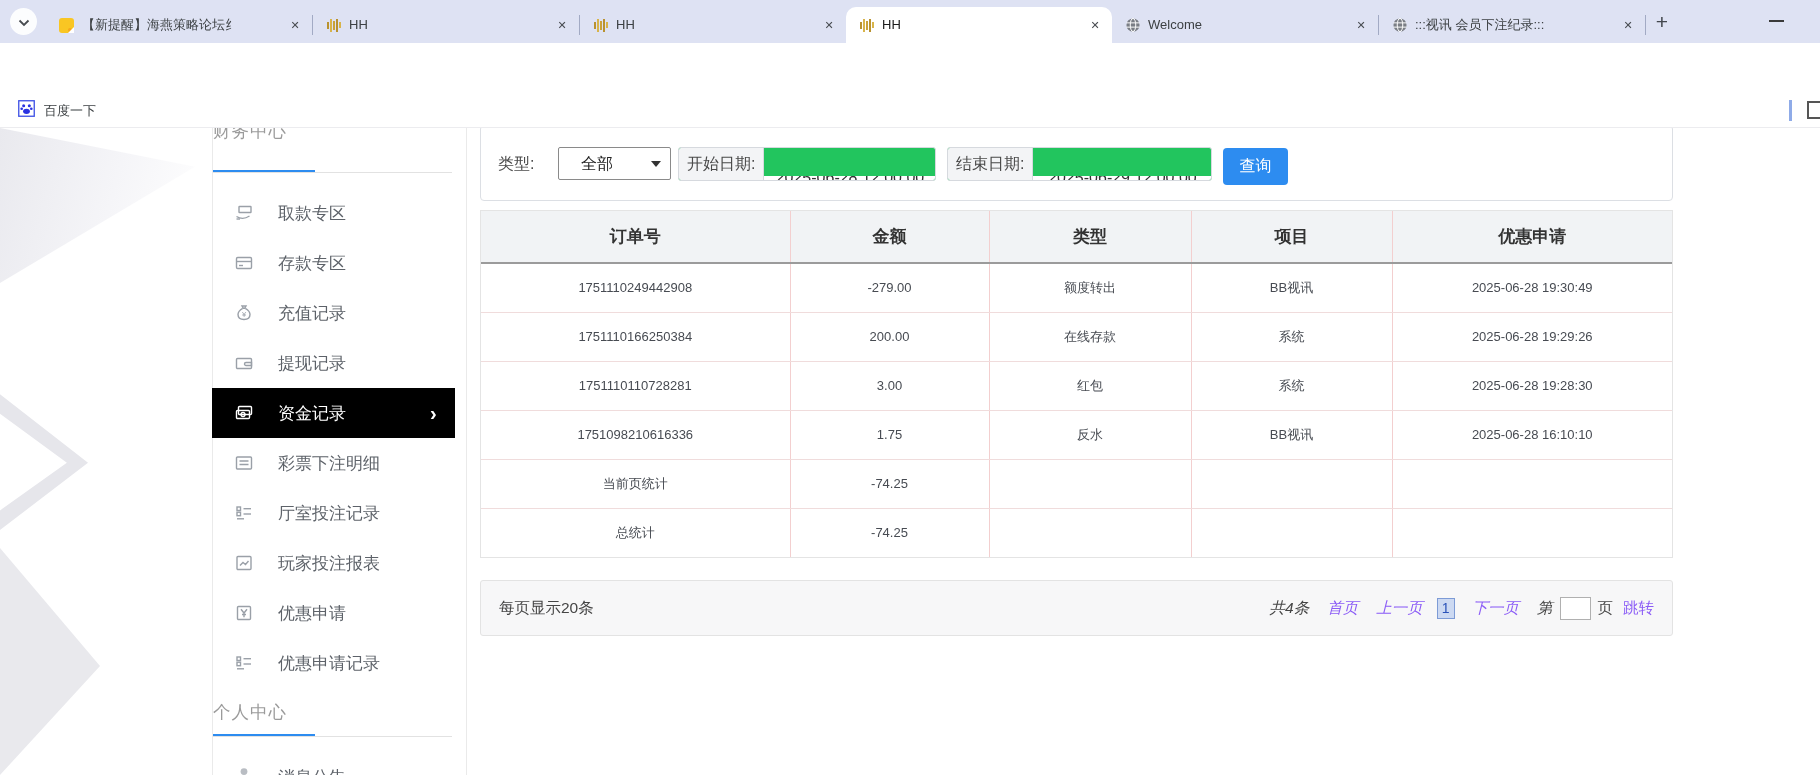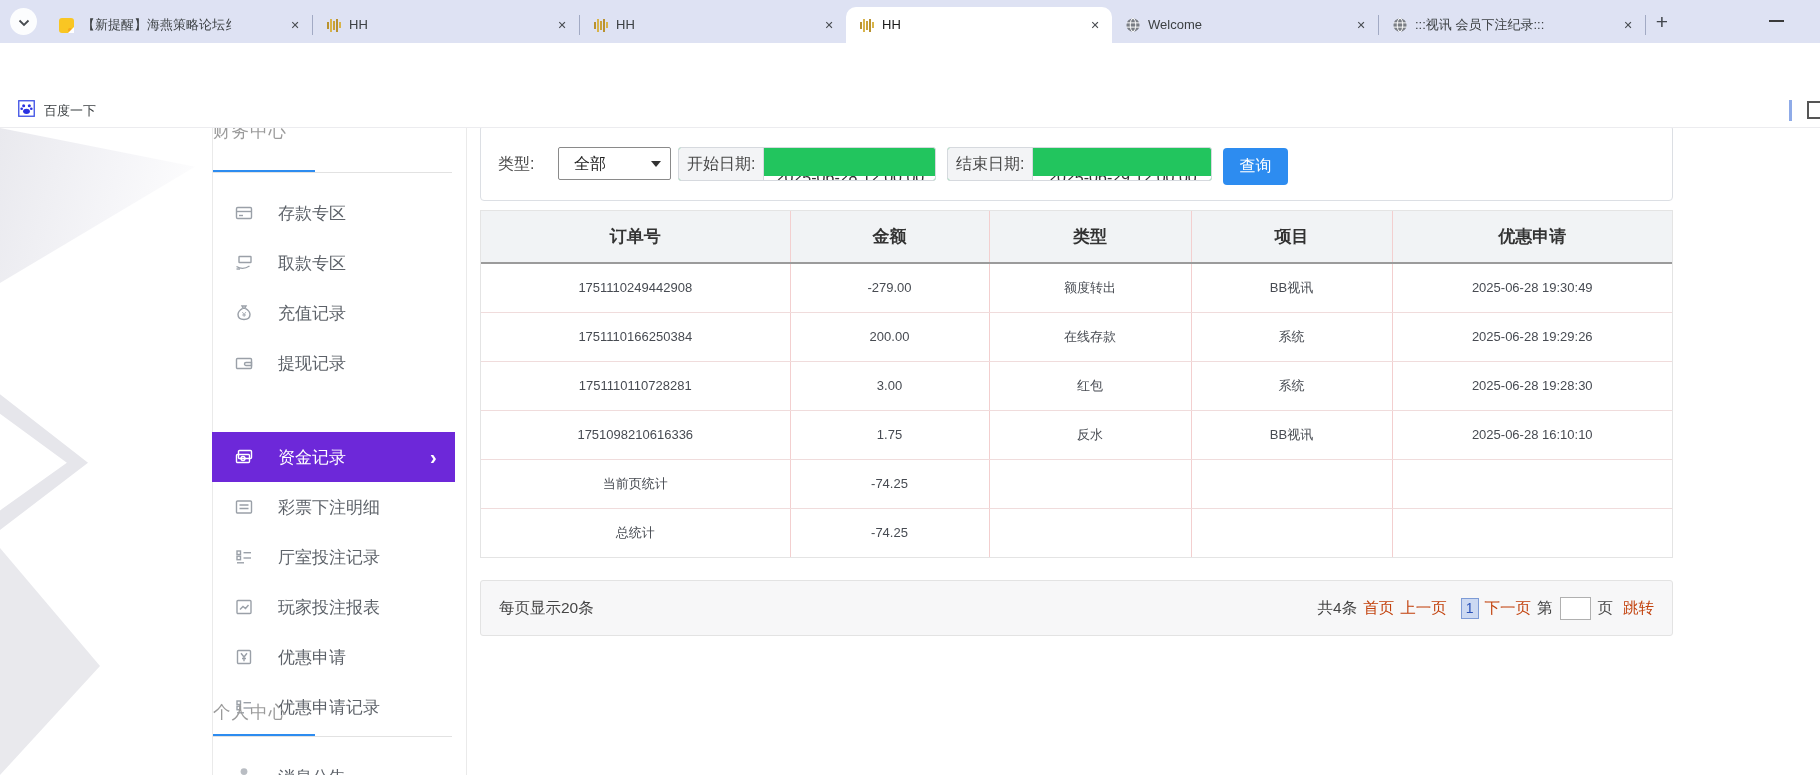--- a/index.html
+++ b/index.html
@@ -67,35 +67,35 @@
   .vline { position:absolute; top:0; width:1px; height:647px; background:#eaeaea; }
 
   
   .side-header { position:absolute; left:213px; font-size:17.5px; color:#9b9b9b; letter-spacing:1px; }
   .ul-blue { position:absolute; left:213px; width:102px; height:3px; background:#2d8cf0; }
   .ul-gray { position:absolute; left:213px; width:239px; height:1px; background:#e2e2e2; }
   .side-menu { position:absolute; left:212px; top:60px; width:243px; }
   .side-item { height:50px; position:relative; color:#5d6269; cursor:pointer; }
   .side-item .ico { position:absolute; left:22px; top:50%; transform:translateY(-50%); width:20px; height:20px; color:#9aa0a8; }
   .side-item .lbl { position:absolute; left:66px; top:50%; transform:translateY(-50%); font-size:17px; white-space:nowrap; }
-  .side-item.active { background:#6d28d9; color:#fff;margin-top:44px; }
+  .side-item.active { background:#000000; color:#fff; }
   .side-item.active .ico { color:#fff; }
   .side-item.active .arrow { position:absolute; left:218px; top:50%; transform:translateY(-50%);
                              color:#fff; font-size:20px; font-weight:bold; }
   .side-bottom { position:absolute; left:212px; top:622px; width:243px; height:50px; color:#5d6269; }
   .side-bottom .ico { position:absolute; left:22px; top:15px; width:20px; height:20px; color:#b9bdc3; }
   .side-bottom .lbl { position:absolute; left:66px; top:16px; font-size:17px; }
 
   
   .filter-box { position:absolute; left:480px; top:-3px; width:1193px; height:76px; background:#fff;
                 border:1px solid #dcdfe4; border-radius:4px; }
   .f-label { position:absolute; top:21px; height:33px; line-height:33px; font-size:16px; color:#4a4a4a; }
   .f-select { position:absolute; left:77px; top:21px; width:113px; height:33px; border:1px solid #8a8a8a;
               border-radius:2px; background:#fff; font-size:16px; color:#222; line-height:31px;
-              padding-left:15px; cursor:pointer; }
+              padding-left:22px; cursor:pointer; }
   .f-select .car { position:absolute; right:9px; top:13px; width:0; height:0;
                    border-left:5px solid transparent; border-right:5px solid transparent; border-top:6px solid #333; }
   .f-group { position:absolute; top:21px; height:34px; display:flex; border:1px solid #d6d9de; border-radius:3px;
              overflow:hidden; background:#22c55e; }
   .f-addon { background:#f3f4f6; border-right:1px solid #d6d9de; font-size:16px; color:#4a4a4a;
              display:flex; align-items:center; justify-content:center; padding:0 8px; }
   .f-input { border:0; outline:none; font-size:16px; color:#333; text-align:center;
              font-family:"Liberation Sans",sans-serif;margin-top:28px; }
   .f-btn { position:absolute; left:742px; top:22px; width:65px; height:37px; background:#2d8cf0; color:#fff;
            border:0; border-radius:4px; font-size:16px; cursor:pointer; font-family:"Liberation Sans",sans-serif; }
@@ -109,22 +109,22 @@
   td { height:49px; text-align:center; font-size:13px; color:#474b52;
        border-bottom:1px solid #f0dcdc; border-left:1px solid #f3cfcf; }
   td:first-child { border-left:0; }
   tr:last-child td { border-bottom:0; }
 
   
   .pager { position:absolute; left:480px; top:452px; width:1193px; height:56px; background:#f7f7f8;
            border:1px solid #e3e3e3; border-radius:3px; display:flex; align-items:center;
            padding:0 18px; font-size:15.5px; color:#454545; }
   .pg-left { margin-right:auto; }
-  .pg-item { margin-left:6px; white-space:nowrap; }
-  .pg-link { color:#c2410c; cursor:pointer; }
+  .pg-item { margin-left:18px; white-space:nowrap;font-style:italic; }
+  .pg-link { color:#8b5cf6; cursor:pointer; }
   .pg-cur { margin-left:14px; padding:0 4px; height:21px; line-height:19px; font-size:14px;
             border:1px solid #7d9bd6; background:#ccd9f2; color:#2a52b8; cursor:pointer; }
   .pg-input { margin-left:7px; width:31px; height:23px; border:1px solid #b0b0b0; background:#fff;
               font-size:14px; text-align:center; outline:none; }
   .pg-txt { margin-left:10px; }
 </style>
 </head>
 <body>
 
 <div class="tabstrip">
@@ -265,33 +265,33 @@
   <div class="vline" style="left:212px"></div>
   <div class="vline" style="left:466px"></div>
 
   <div class="side-header" style="top:-9px">财务中心</div>
   <div class="ul-blue" style="top:42px"></div>
   <div class="ul-gray" style="top:44px"></div>
 
   <div class="side-menu">
       <div class="side-item">
         <span class="ico"><svg width="20" height="20" viewBox="0 0 20 20">
+            <rect x="5" y="3.5" width="12" height="6" rx="0.5" fill="none" stroke="currentColor" stroke-width="1.4"></rect>
+            <path d="M2.5 13.5c4 2.5 8.5 2.5 13-0.5" fill="none" stroke="currentColor" stroke-width="1.4"></path>
+            <path d="M2.5 16h3.5" fill="none" stroke="currentColor" stroke-width="1.4"></path>
+          </svg></span>
+        <span class="lbl">取款专区</span>
+      </div>
+      <div class="side-item">
+        <span class="ico"><svg width="20" height="20" viewBox="0 0 20 20">
             <rect x="2.5" y="4.5" width="15" height="11" rx="1.2" fill="none" stroke="currentColor" stroke-width="1.4"></rect>
             <path d="M2.5 8.5h15" fill="none" stroke="currentColor" stroke-width="1.4"></path>
             <path d="M5 12.5h4" fill="none" stroke="currentColor" stroke-width="1.4"></path>
           </svg></span>
         <span class="lbl">存款专区</span>
-      </div>
-      <div class="side-item">
-        <span class="ico"><svg width="20" height="20" viewBox="0 0 20 20">
-            <rect x="5" y="3.5" width="12" height="6" rx="0.5" fill="none" stroke="currentColor" stroke-width="1.4"></rect>
-            <path d="M2.5 13.5c4 2.5 8.5 2.5 13-0.5" fill="none" stroke="currentColor" stroke-width="1.4"></path>
-            <path d="M2.5 16h3.5" fill="none" stroke="currentColor" stroke-width="1.4"></path>
-          </svg></span>
-        <span class="lbl">取款专区</span>
       </div>
       <div class="side-item">
         <span class="ico"><svg width="20" height="20" viewBox="0 0 20 20">
             <path d="M8 3h4l-1.3 2.3h-1.4z" fill="none" stroke="currentColor" stroke-width="1.4"></path>
             <path d="M8.7 5.3C5.8 6.9 4 9 4 11.6 4 14.6 6.5 16.5 10 16.5s6-1.9 6-4.9c0-2.6-1.8-4.7-4.7-6.3" fill="none" stroke="currentColor" stroke-width="1.4"></path>
             <text x="10" y="13.8" font-size="7.5" text-anchor="middle" fill="currentColor" stroke="none">¥</text>
           </svg></span>
         <span class="lbl">充值记录</span>
       </div>
       <div class="side-item">

